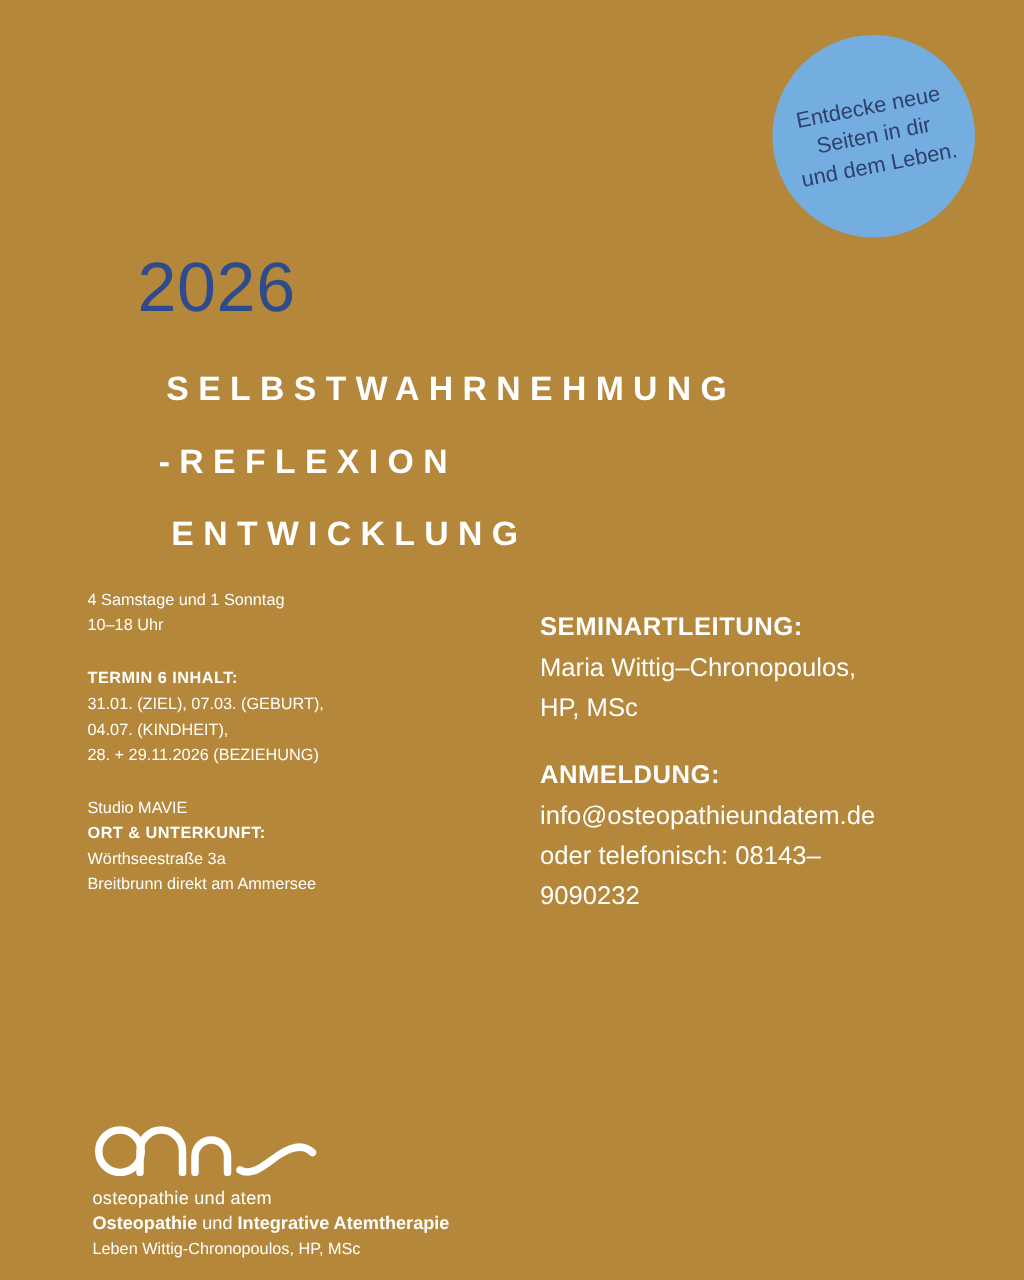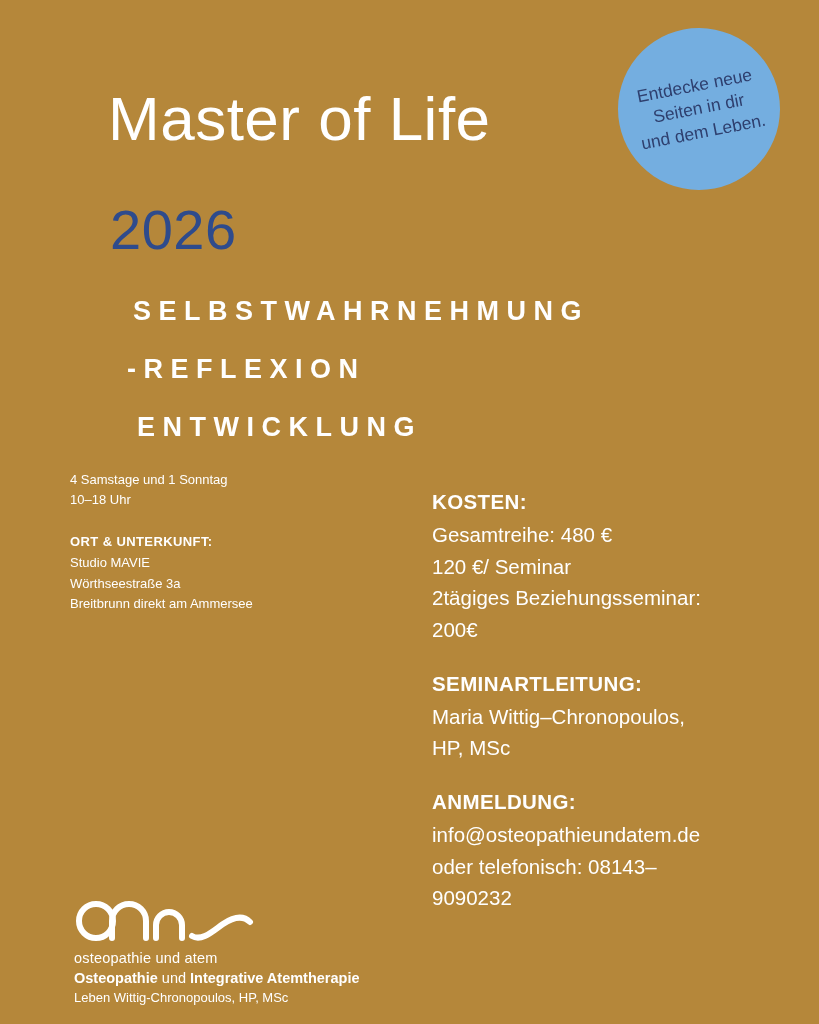--- a/index.html
+++ b/index.html
@@ -133,55 +133,53 @@
 <body>
 
 <div class="poster">
 
   <div class="badge">
     <span>Entdecke neue</span>
     <span>Seiten in dir</span>
     <span>und dem Leben.</span>
   </div>
 
-  <div class="title">Master of Life</div>
   <div class="year">2026</div>
 
   <div class="subtitle">
     <div class="l1">SELBSTWAHRNEHMUNG</div>
     <div class="l2">-REFLEXION</div>
     <div class="l3">ENTWICKLUNG</div>
   </div>
 
   <div class="col-left">
 
     <div class="blk">
       <span class="ln">4 Samstage und 1 Sonntag</span>
       <span class="ln">10–18 Uhr</span>
     </div>
 
-
-    <div class="blk">
+    <div class="blk">
+      <span class="ln hd">TERMIN 6 INHALT:</span>
+      <span class="ln">31.01. (ZIEL), 07.03. (GEBURT),</span>
+      <span class="ln">04.07. (KINDHEIT),</span>
+      <span class="ln">28. + 29.11.2026 (BEZIEHUNG)</span>
+    </div>
+
+    <div class="blk">
+      <span class="ln">Studio MAVIE</span>
       <span class="ln hd">ORT &amp; UNTERKUNFT:</span>
-      <span class="ln">Studio MAVIE</span>
       <span class="ln">Wörthseestraße 3a</span>
       <span class="ln">Breitbrunn direkt am Ammersee</span>
     </div>
 
   </div>
 
   <div class="col-right">
 
-    <div class="blk">
-      <span class="ln hd">KOSTEN:</span>
-      <span class="ln">Gesamtreihe: 480 €</span>
-      <span class="ln">120 €/ Seminar</span>
-      <span class="ln">2tägiges Beziehungsseminar:</span>
-      <span class="ln">200€</span>
-    </div>
 
     <div class="blk">
       <span class="ln hd">SEMINARTLEITUNG:</span>
       <span class="ln">Maria Wittig–Chronopoulos,</span>
       <span class="ln">HP, MSc</span>
     </div>
 
     <div class="blk">
       <span class="ln hd">ANMELDUNG:</span>
       <span class="ln">info@osteopathieundatem.de</span>

